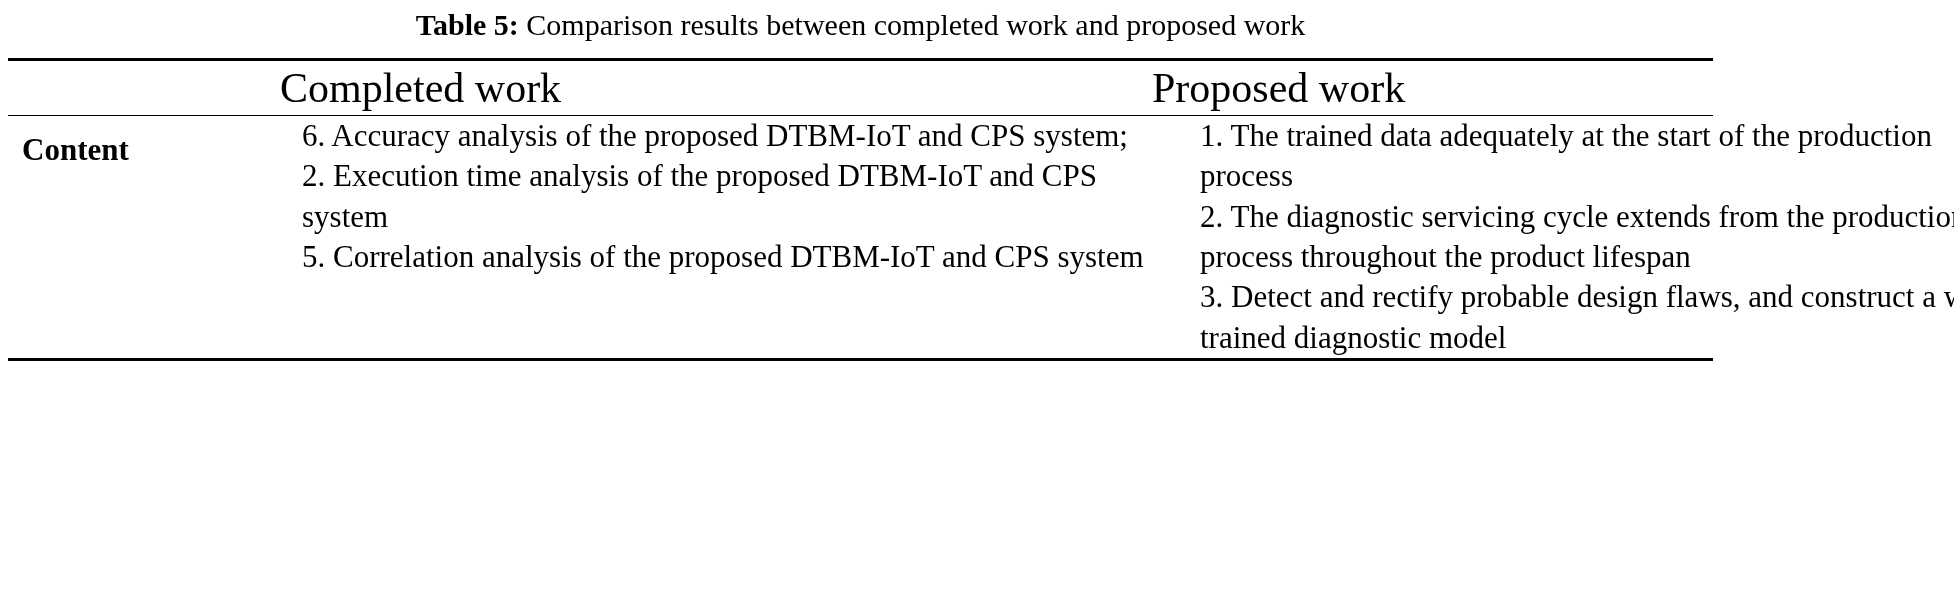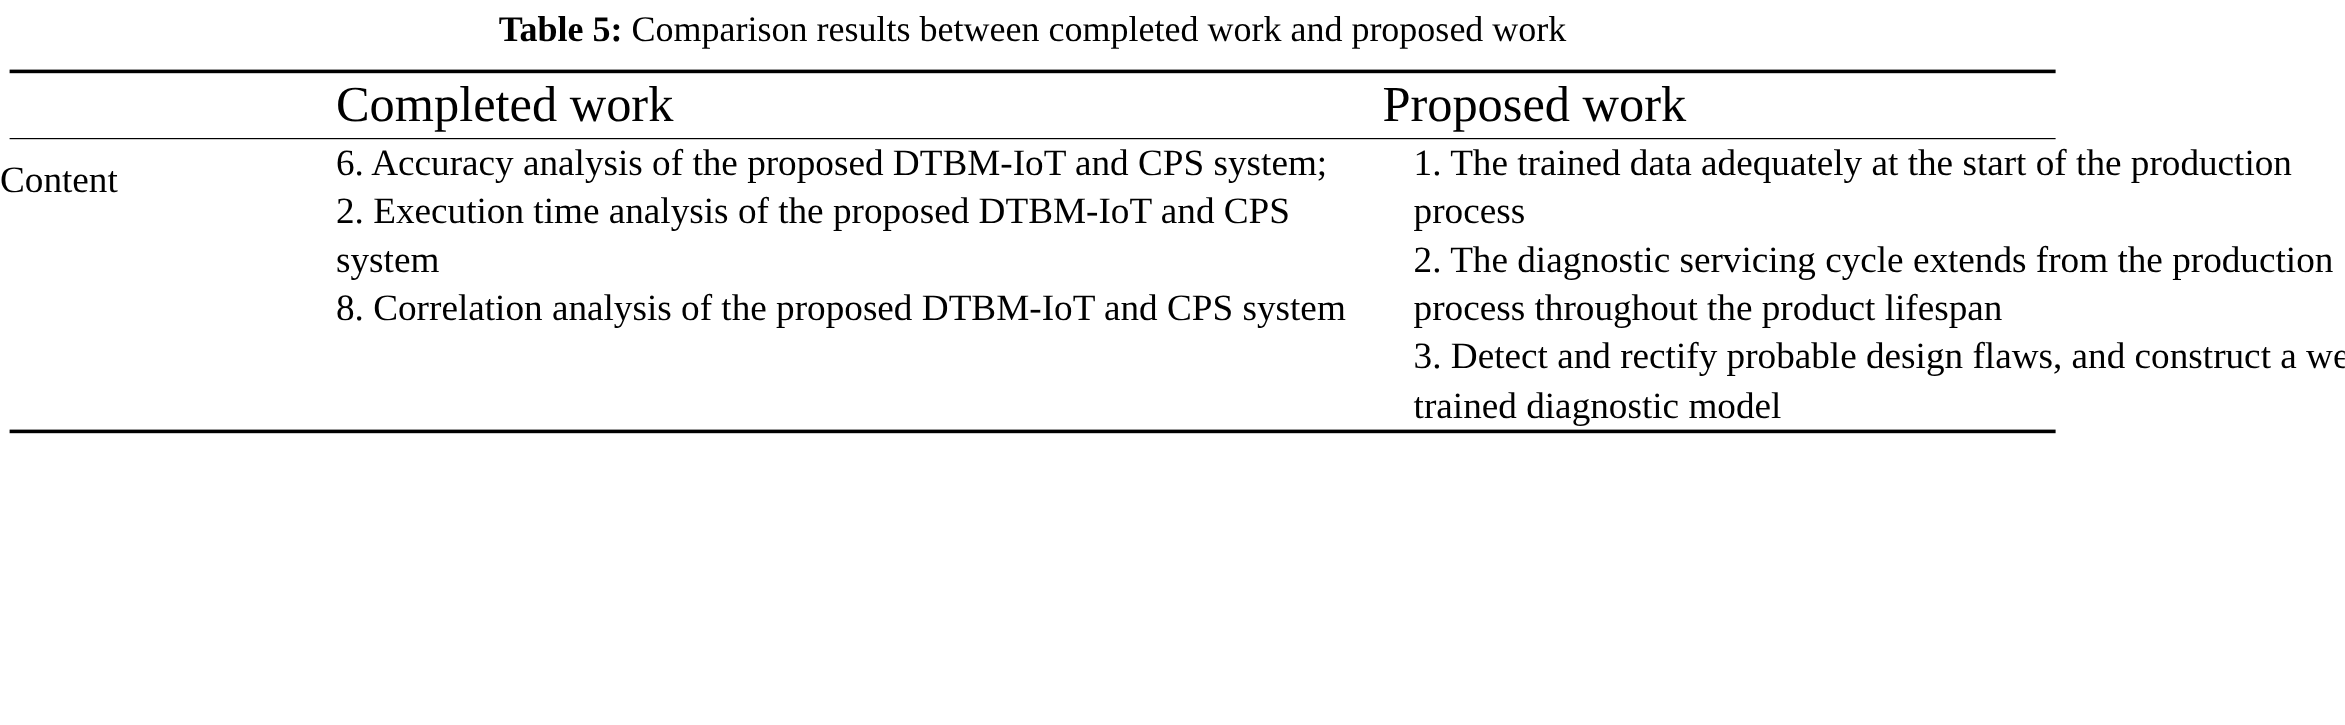--- a/index.html
+++ b/index.html
@@ -63,21 +63,21 @@
     padding: 14px 0 14px 0;
   }
   .head-row td.col-a { padding-left: 10px; }
   .head-row td.col-b { padding-left: 12px; }
 
   .body-row td {
     font-size: 31px;
     line-height: 1.30;
     padding: 12px 0 16px 0;
   }
-  .body-row td.col-label { padding-left: 0; padding-top: 14px; }
+  .body-row td.col-label { padding-left: 22px; padding-top: 14px; font-weight: bold; }
   .body-row td.col-a { padding-left: 10px; padding-right: 26px; }
   .body-row td.col-b { padding-left: 12px; padding-right: 10px; }
 
   .para { margin: 0; }
   .para + .para { margin-top: 0; }
 </style>
 </head>
 <body>
 
 <div class="table-wrap">
@@ -101,21 +101,21 @@
 
   <div class="rule-mid"></div>
 
   <table class="tbl">
     <tbody>
       <tr class="body-row">
         <td class="col-label">Content</td>
         <td class="col-a">
           <p class="para">6. Accuracy analysis of the proposed DTBM-IoT and CPS system;</p>
           <p class="para">2. Execution time analysis of the proposed DTBM-IoT and CPS system</p>
-          <p class="para">8. Correlation analysis of the proposed DTBM-IoT and CPS system</p>
+          <p class="para">5. Correlation analysis of the proposed DTBM-IoT and CPS system</p>
         </td>
         <td class="col-b">
           <p class="para">1. The trained data adequately at the start of the production process</p>
           <p class="para">2. The diagnostic servicing cycle extends from the production process throughout the product lifespan</p>
           <p class="para">3. Detect and rectify probable design flaws, and construct a well-trained diagnostic model</p>
         </td>
       </tr>
     </tbody>
   </table>
 

